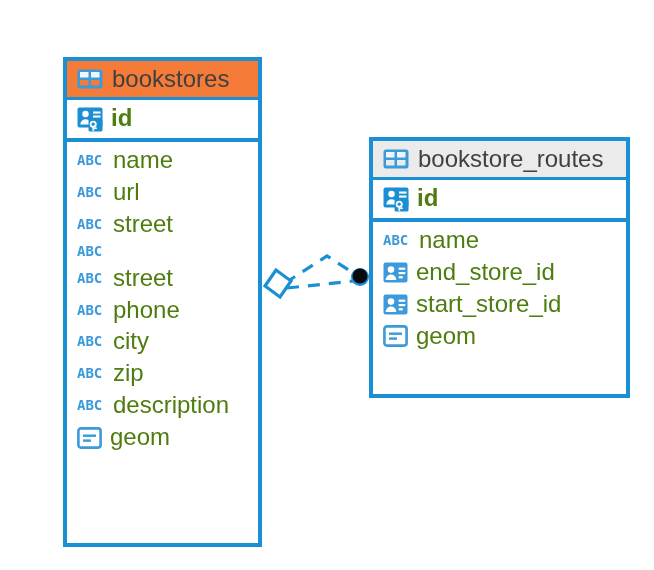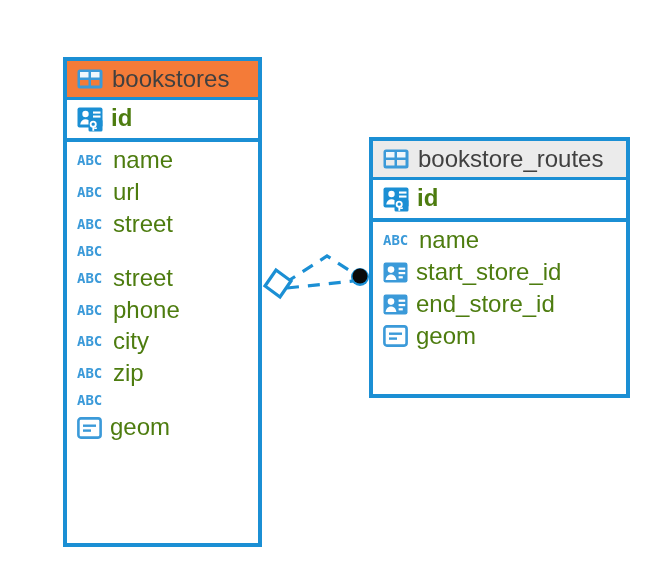--- a/index.html
+++ b/index.html
@@ -170,20 +170,21 @@
         <svg class="ico ico-abc" viewBox="0 0 28 17">
           <text class="abc-text" x="0" y="13">ABC</text>
         </svg>
         <span class="fld-label">zip</span>
       </div>
 
       <div class="field">
         <svg class="ico ico-abc" viewBox="0 0 28 17">
           <text class="abc-text" x="0" y="13">ABC</text>
         </svg>
+        <span class="fld-label">description</span>
       </div>
 
       <div class="field">
         <svg class="ico ico-geom" viewBox="0 0 25 22">
           <rect x="1.4" y="1.4" width="22.2" height="19.2" rx="2.5" fill="#ffffff" stroke="#3b9ad9" stroke-width="2.6"></rect>
           <rect x="6" y="7.5" width="13" height="2.4" fill="#3b9ad9"></rect>
           <rect x="6" y="12.4" width="8" height="2.4" fill="#3b9ad9"></rect>
         </svg>
         <span class="fld-label">geom</span>
       </div>
@@ -229,33 +230,33 @@
 
       <div class="field">
         <svg class="ico ico-fk" viewBox="0 0 25 25">
           <rect x="0.5" y="2.5" width="24" height="20" rx="2.2" fill="#3b9ad9"></rect>
           <circle cx="8" cy="9.6" r="3.3" fill="#ffffff"></circle>
           <path d="M2.6 20c0.6-3.8 3-5.4 5.4-5.4s4.8 1.6 5.4 5.4z" fill="#ffffff"></path>
           <rect x="15.6" y="7.6" width="6.6" height="2.2" fill="#ffffff"></rect>
           <rect x="15.6" y="12" width="6.6" height="2.2" fill="#ffffff"></rect>
           <rect x="15.6" y="16.2" width="4.2" height="2.2" fill="#ffffff"></rect>
         </svg>
-        <span class="fld-label">start_store_id</span>
+        <span class="fld-label">end_store_id</span>
       </div>
 
       <div class="field">
         <svg class="ico ico-fk" viewBox="0 0 25 25">
           <rect x="0.5" y="2.5" width="24" height="20" rx="2.2" fill="#3b9ad9"></rect>
           <circle cx="8" cy="9.6" r="3.3" fill="#ffffff"></circle>
           <path d="M2.6 20c0.6-3.8 3-5.4 5.4-5.4s4.8 1.6 5.4 5.4z" fill="#ffffff"></path>
           <rect x="15.6" y="7.6" width="6.6" height="2.2" fill="#ffffff"></rect>
           <rect x="15.6" y="12" width="6.6" height="2.2" fill="#ffffff"></rect>
           <rect x="15.6" y="16.2" width="4.2" height="2.2" fill="#ffffff"></rect>
         </svg>
-        <span class="fld-label">end_store_id</span>
+        <span class="fld-label">start_store_id</span>
       </div>
 
       <div class="field">
         <svg class="ico ico-geom" viewBox="0 0 25 22">
           <rect x="1.4" y="1.4" width="22.2" height="19.2" rx="2.5" fill="#ffffff" stroke="#3b9ad9" stroke-width="2.6"></rect>
           <rect x="6" y="7.5" width="13" height="2.4" fill="#3b9ad9"></rect>
           <rect x="6" y="12.4" width="8" height="2.4" fill="#3b9ad9"></rect>
         </svg>
         <span class="fld-label">geom</span>
       </div>

